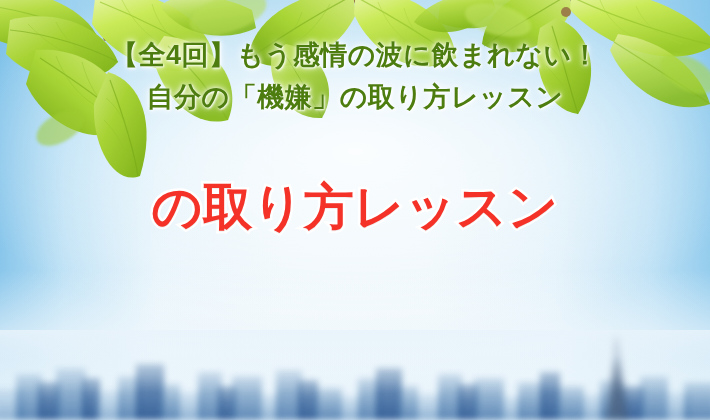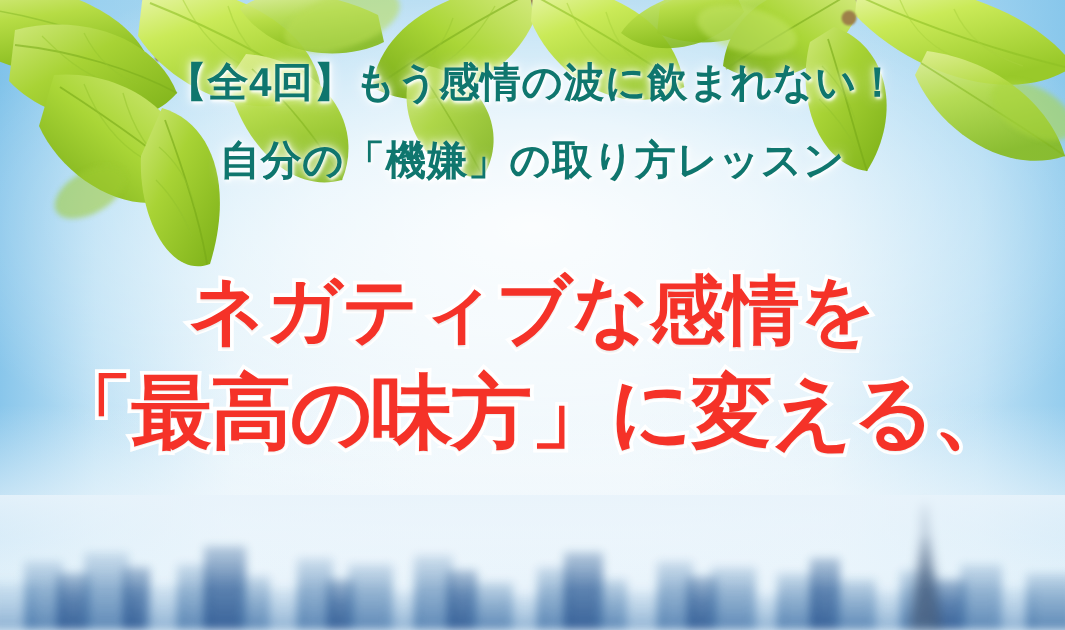--- a/index.html
+++ b/index.html
@@ -105,33 +105,33 @@
   }
 
   
   .leaf-layer{position:absolute;left:0;top:0;width:710px;height:230px;overflow:hidden;}
   .leaf-layer svg{display:block;}
 
   
   .sub{
     position:absolute;left:0;right:0;
     text-align:center;
-    color:#0f766e;
+    color:#4d7c0f;
     font-weight:bold;
     font-size:27px;
     letter-spacing:.5px;
     line-height:1.05;
     white-space:nowrap;
     text-shadow:
        0 0 5px rgba(255,255,255,.95),
        0 0 10px rgba(255,255,255,.85),
        1px 1px 2px rgba(255,255,255,.9);
   }
   #sub1{top:41px;}
-  #sub2{top:93px;}
+  #sub2{top:83px;}
 
   .headline{
     position:absolute;left:0;right:0;
     text-align:center;
     white-space:nowrap;
     font-weight:bold;
     color:#f53228;
     letter-spacing:0px;
     -webkit-text-stroke:5px #ffffff;
     paint-order:stroke fill;
@@ -310,16 +310,15 @@
         <ellipse cx="498" cy="20" rx="34" ry="15" fill="#c4e468" transform="rotate(14 498 20)"></ellipse>
         <ellipse cx="688" cy="74" rx="30" ry="16" fill="#a9d53e" transform="rotate(28 688 74)"></ellipse>
         <ellipse cx="60" cy="128" rx="26" ry="14" fill="#9ecb33" transform="rotate(-30 60 128)"></ellipse>
       </g>
     </svg>
   </div>
 
   <div class="sub" id="sub1">【全4回】もう感情の波に飲まれない！</div>
   <div class="sub" id="sub2">自分の「機嫌」の取り方レッスン</div>
 
-  <div class="headline" id="hl1">ネガティブな感情を</div>
-  <div class="headline" id="hl2">「最高の味方」に変える、</div>
+  <div class="headline" id="hl1">の取り方レッスン</div>
 
 </div>
 
 </body></html>

